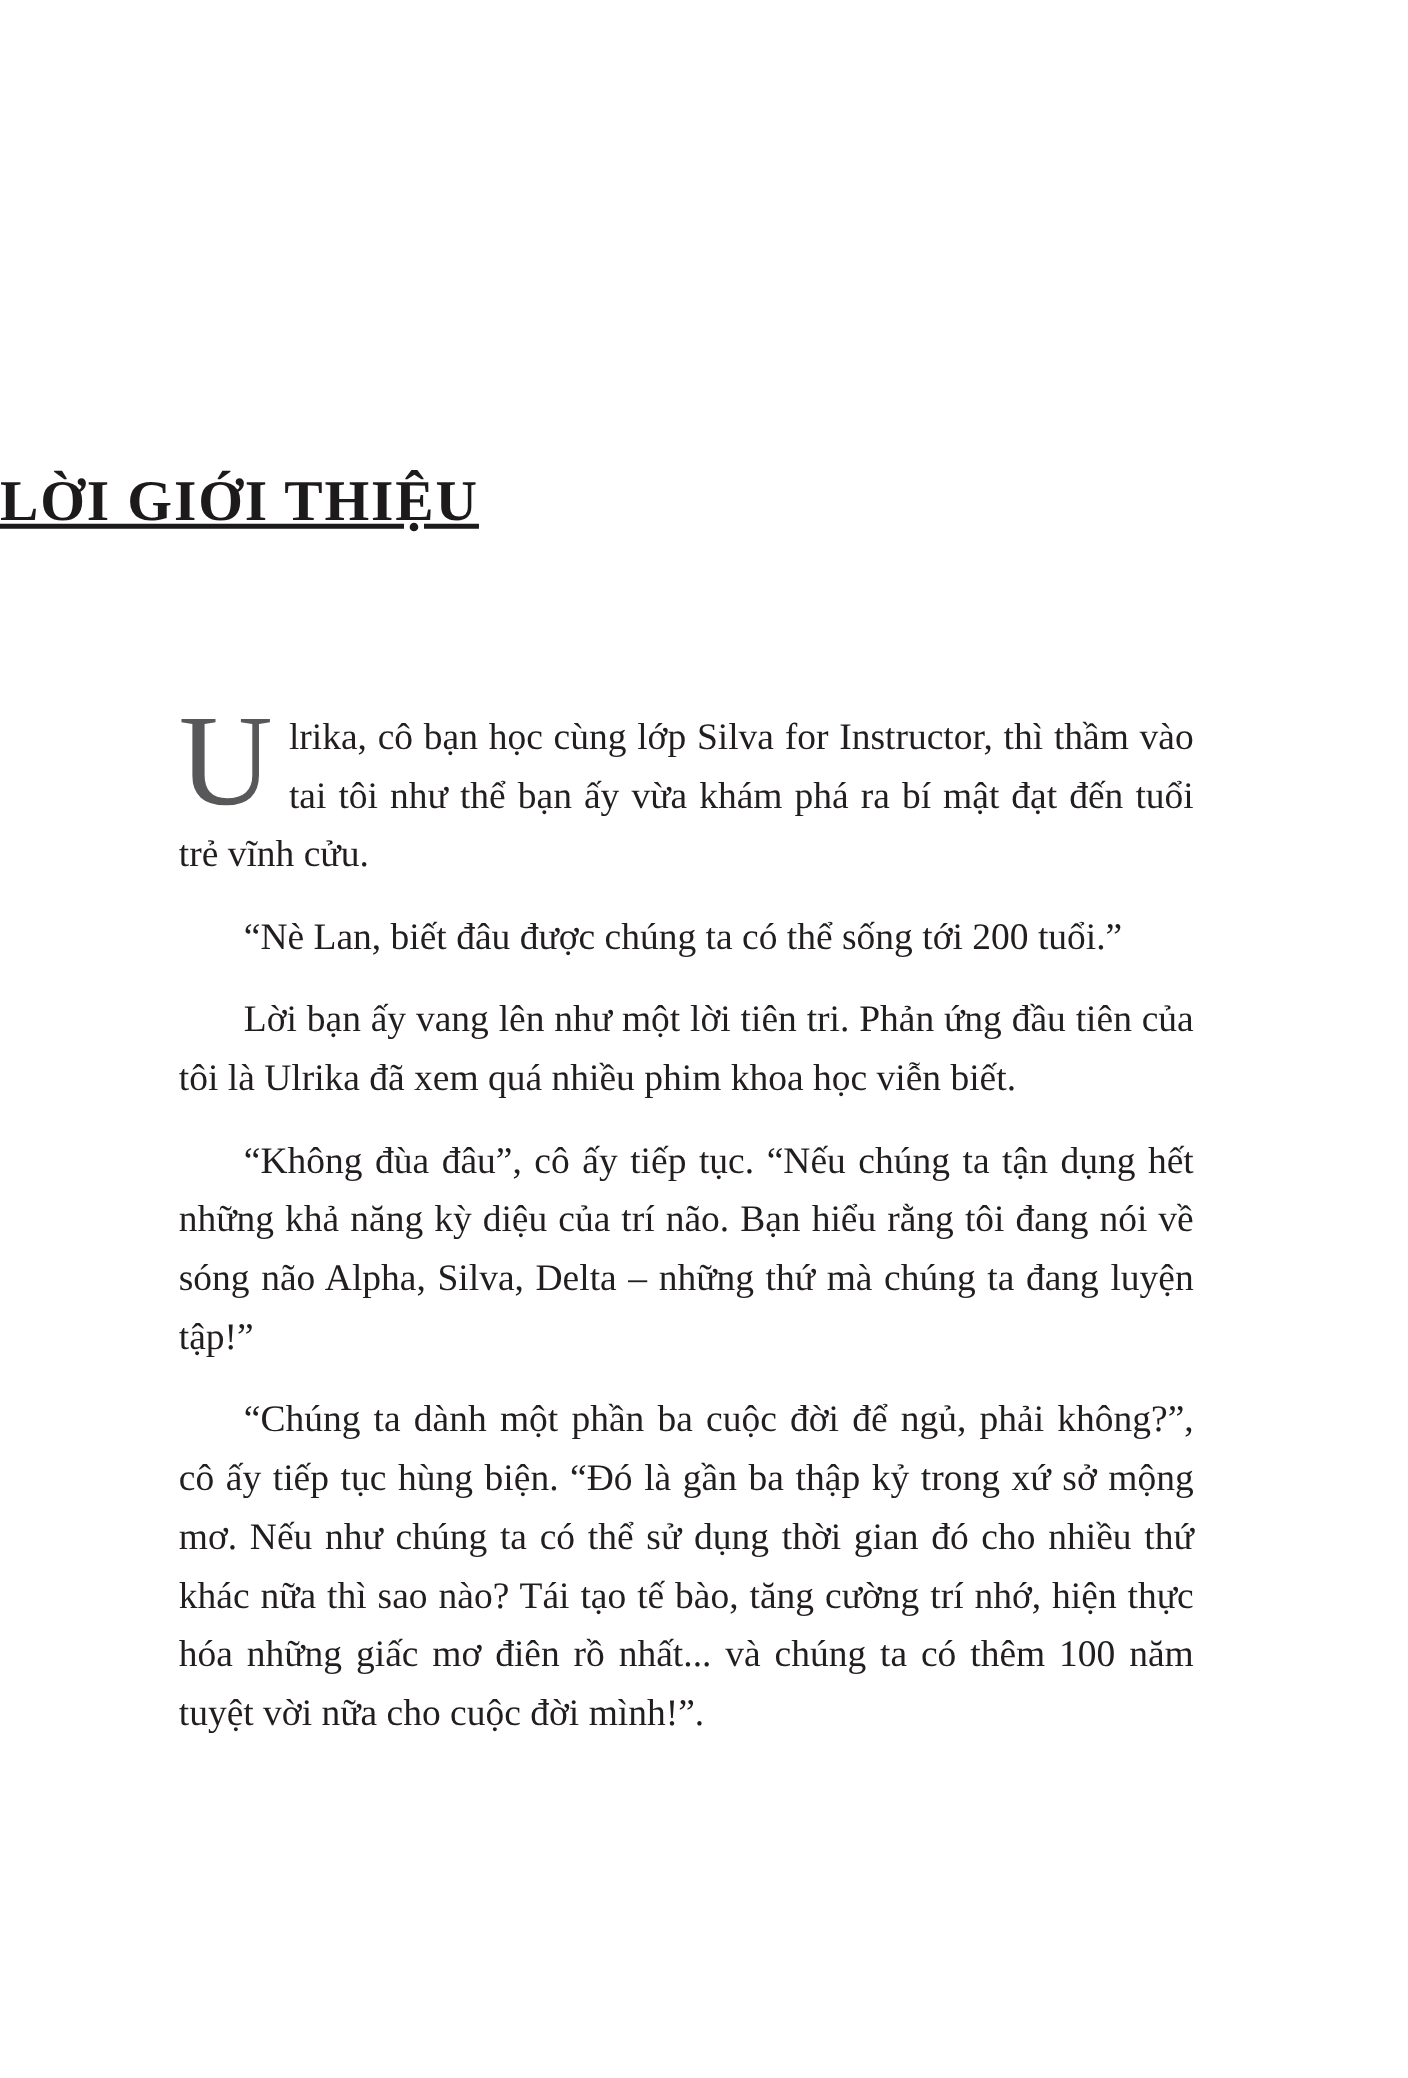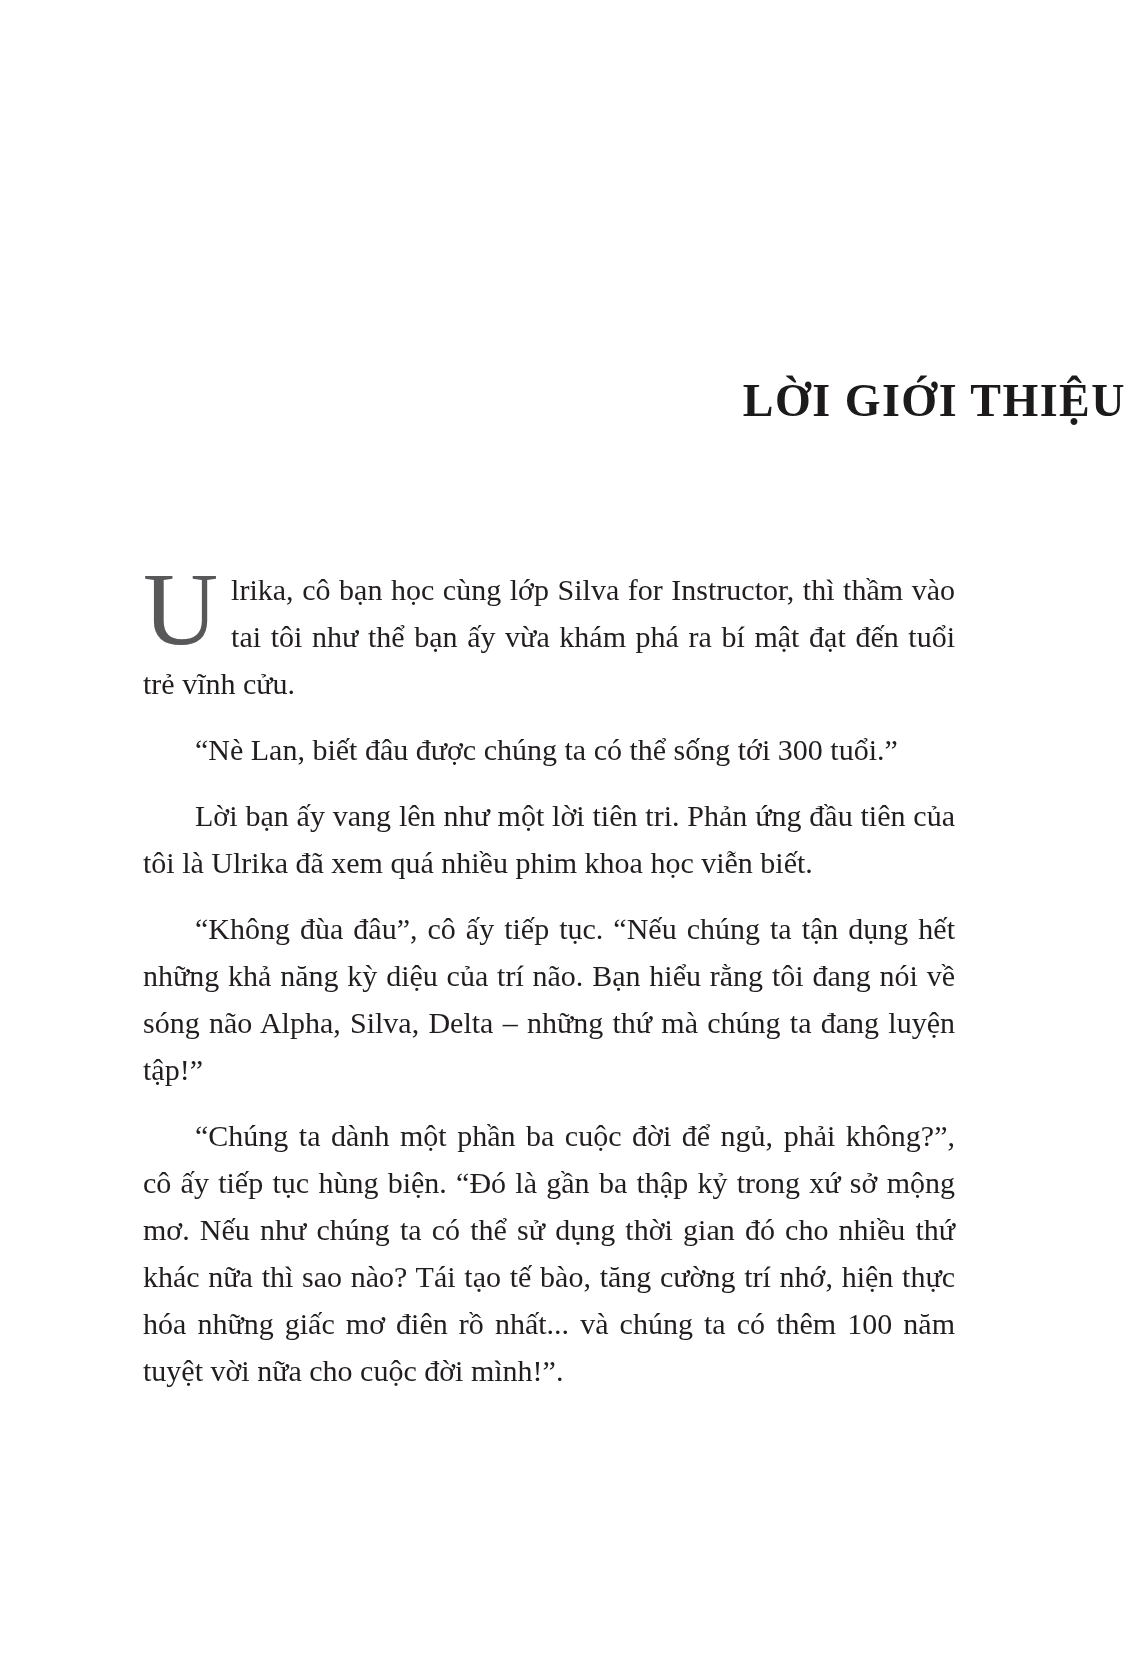--- a/index.html
+++ b/index.html
@@ -15,26 +15,27 @@
     overflow: hidden;
     font-family: "Liberation Serif", serif;
     color: #221e1f;
   }
   .title {
     position: absolute;
     top: 374px;
     left: 0;
     width: 100%;
     margin: 0;
-    text-align: right;
+    text-align: left;
     font-size: 46px;
     font-weight: 700;
     letter-spacing: 1.5px;
     color: #1d1a1b;
     font-family: "Liberation Serif", serif;
+    text-decoration: underline;
   }
   .body {
     position: absolute;
     left: 143px;
     top: 566px;
     width: 812px;
     font-size: 30px;
     line-height: 47px;
     text-align: justify;
   }
@@ -57,21 +58,21 @@
 <body>
 
 <div class="page">
 
   <h1 class="title">LỜI GIỚI THIỆU</h1>
 
   <div class="body">
 
     <p class="para"><span class="dropcap">U</span><span>lrika, cô bạn học cùng lớp Silva for Instructor, thì thầm vào tai tôi như thể bạn ấy vừa khám phá ra bí mật đạt đến tuổi trẻ vĩnh cửu.</span></p>
 
-    <p class="para indent"><span>“Nè Lan, biết đâu được chúng ta có thể sống tới 300 tuổi.”</span></p>
+    <p class="para indent"><span>“Nè Lan, biết đâu được chúng ta có thể sống tới 200 tuổi.”</span></p>
 
     <p class="para indent"><span>Lời bạn ấy vang lên như một lời tiên tri. Phản ứng đầu tiên của tôi là Ulrika đã xem quá nhiều phim khoa học viễn biết.</span></p>
 
     <p class="para indent"><span>“Không đùa đâu”, cô ấy tiếp tục. “Nếu chúng ta tận dụng hết những khả năng kỳ diệu của trí não. Bạn hiểu rằng tôi đang nói về sóng não Alpha, Silva, Delta – những thứ mà chúng ta đang luyện tập!”</span></p>
 
     <p class="para indent"><span>“Chúng ta dành một phần ba cuộc đời để ngủ, phải không?”, cô ấy tiếp tục hùng biện. “Đó là gần ba thập kỷ trong xứ sở mộng mơ. Nếu như chúng ta có thể sử dụng thời gian đó cho nhiều thứ khác nữa thì sao nào? Tái tạo tế bào, tăng cường trí nhớ, hiện thực hóa những giấc mơ điên rồ nhất... và chúng ta có thêm 100 năm tuyệt vời nữa cho cuộc đời mình!”.</span></p>
 
   </div>
 </div>
 

